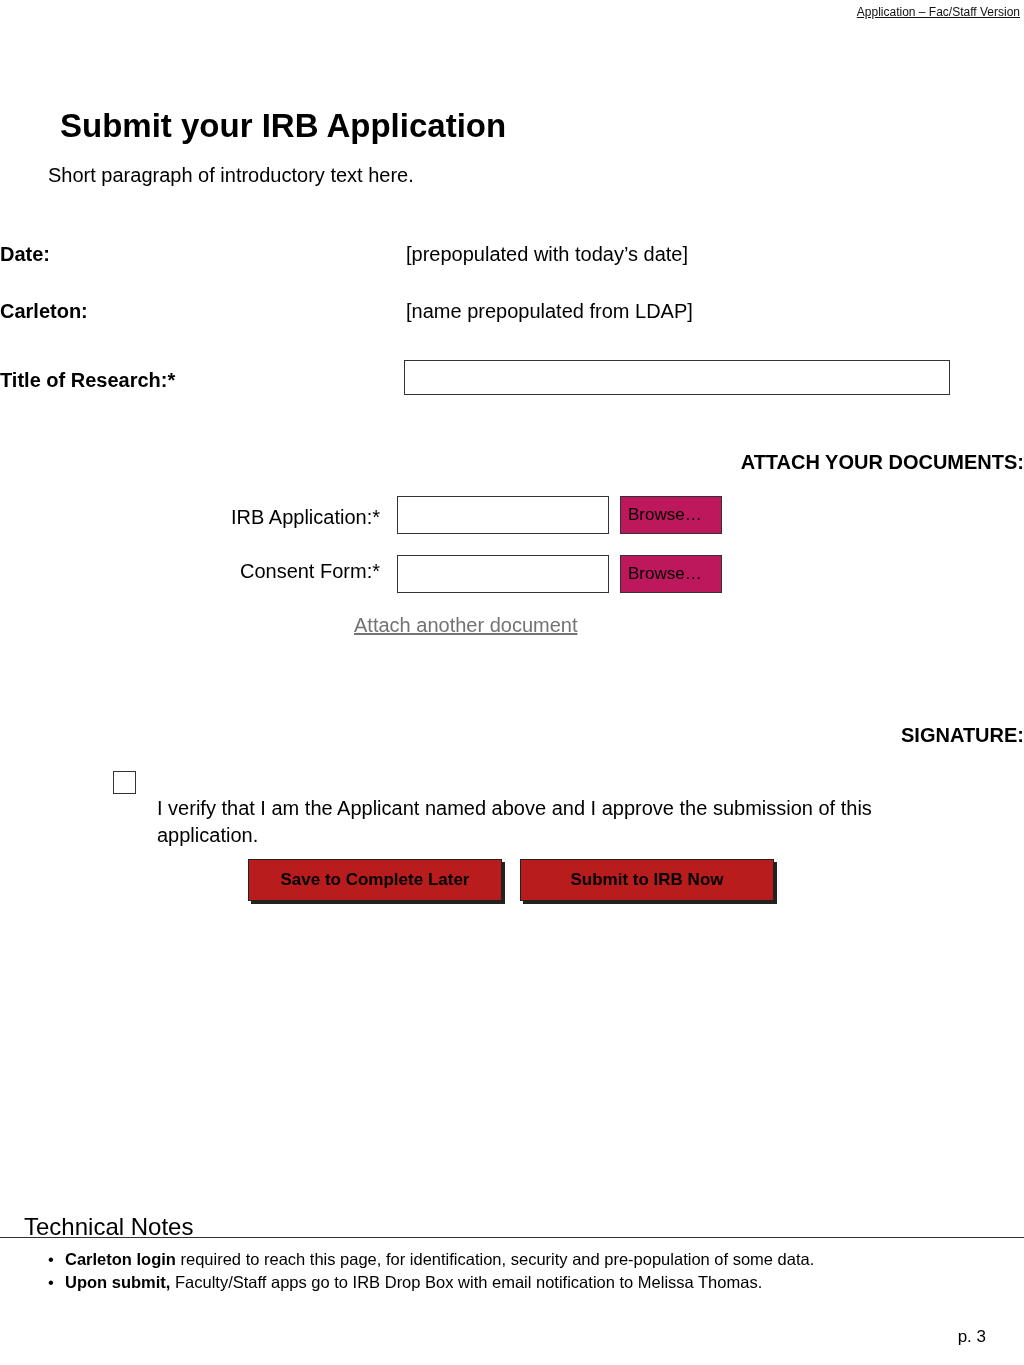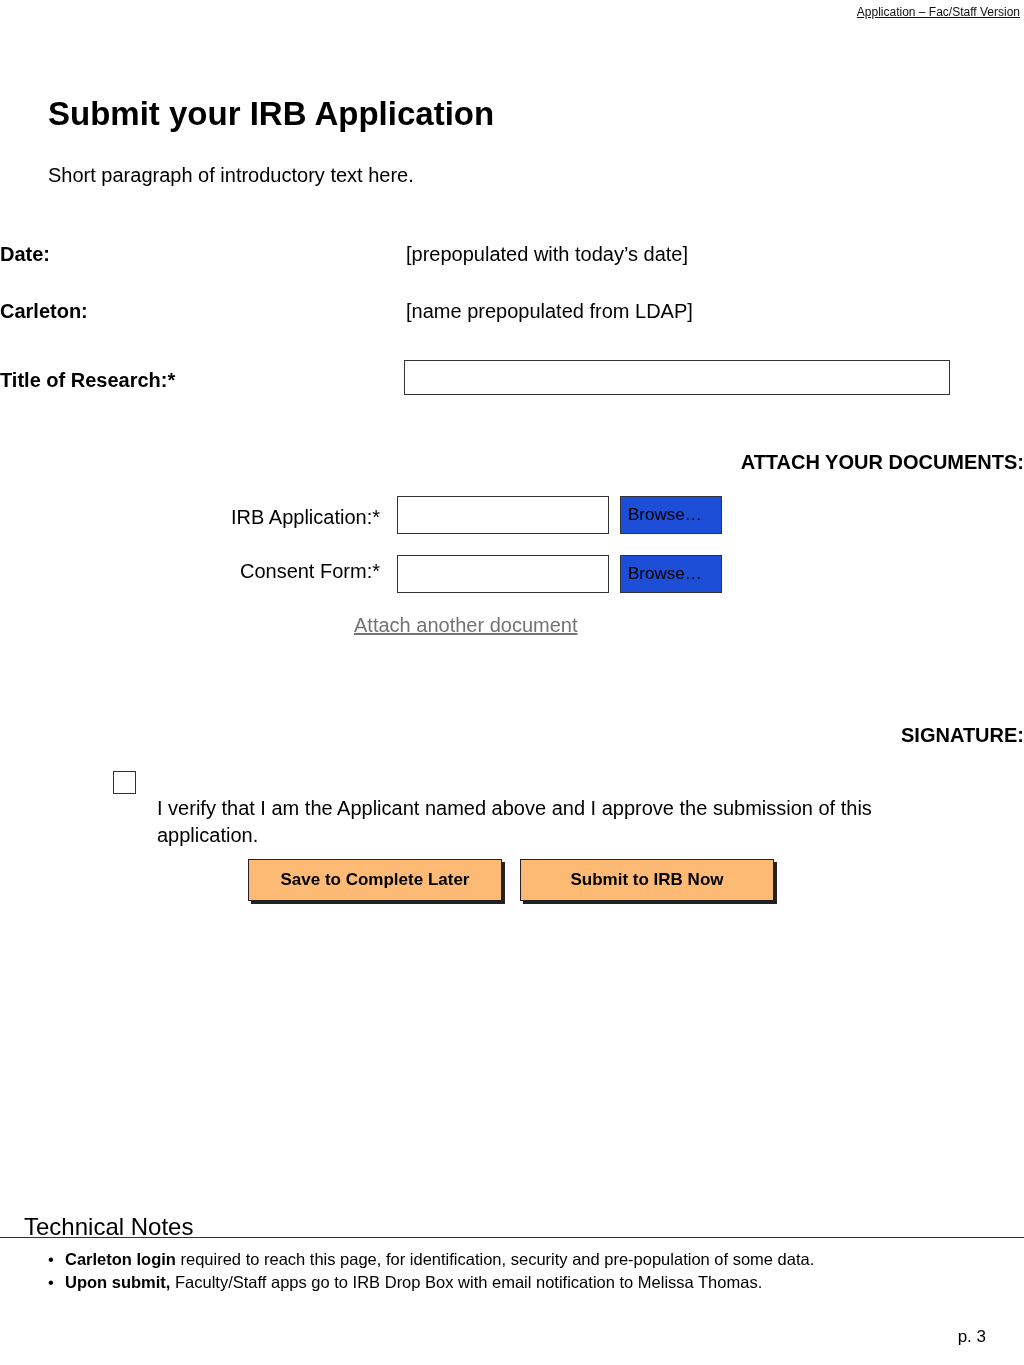--- a/index.html
+++ b/index.html
@@ -5,21 +5,21 @@
     html, body { margin: 0; padding: 0; background: #ffffff; }
     body {
       width: 1024px; height: 1365px; position: relative; overflow: hidden;
       font-family: "Liberation Sans", sans-serif; color: #000;
     }
     .abs { position: absolute; }
     .version-label {
       right: 4px; top: 5px; font-size: 12px; text-decoration: underline; color: #111;
     }
     .page-title {
-      left: 48px; top: 95px; font-size: 33px; font-weight: bold; margin: 0;
+      left: 48px; top: 95px; font-size: 33px; font-weight: bold; margin: 12px;
     }
     .intro { left: 48px; top: 164px; font-size: 20px; }
     .field-label {
       font-size: 20px; font-weight: bold; text-align: left; width: 382px; left: 0;
     }
     .field-value { left: 406px; font-size: 20px; }
     .text-input {
       left: 404px; top: 360px; width: 544px; height: 33px;
       border: 1.5px solid #333; background: #fff; box-sizing: content-box;
       outline: none; padding: 0; font-size: 18px;
@@ -27,36 +27,36 @@
     .section-heading {
       font-size: 20px; font-weight: bold; text-align: right; width: 1024px; left: 0;
     }
     .doc-label { font-size: 20px; text-align: right; width: 380px; left: 0; }
     .file-input {
       left: 397px; width: 210px; height: 36px; border: 1.5px solid #333;
       background: #fff; padding: 0; outline: none;
     }
     .browse-button {
       left: 620px; width: 102px; height: 38px; border: 1.5px solid #333;
-      background: #1d4ed8; font-family: "Liberation Sans", sans-serif; font-size: 17px;
+      background: #be185d; font-family: "Liberation Sans", sans-serif; font-size: 17px;
       text-align: left; padding: 0 0 0 7px; box-sizing: border-box; cursor: pointer;
     }
     .link {
       left: 354px; top: 614px; font-size: 20px; text-decoration: underline; color: #737373; cursor: pointer;
     }
     .checkbox {
       left: 113px; top: 771px; width: 21px; height: 21px; border: 1.5px solid #333;
       background: #fff; box-sizing: content-box;
     }
     .verify-text {
       left: 157px; top: 771px; width: 760px; font-size: 20px; line-height: 27px; margin-top: 24px;
     }
     .action-button {
       top: 859px; width: 254px; height: 42px; border: 1.5px solid #222;
-      background: #fdba74; box-shadow: 3px 3px 0 #222; font-family: "Liberation Sans", sans-serif;
+      background: #b91c1c; box-shadow: 3px 3px 0 #222; font-family: "Liberation Sans", sans-serif;
       font-size: 17px; font-weight: bold; box-sizing: border-box; cursor: pointer;
     }
     .notes-title { left: 24px; top: 1213px; font-size: 24px; }
     .notes-rule { left: 0; top: 1237px; width: 1024px; height: 0; border-top: 1.5px solid #333; }
     .notes-list { left: 48px; top: 1248px; margin: 0; padding: 0; list-style: none; font-size: 16.5px; }
     .notes-list li { line-height: 23px; position: relative; padding-left: 17px; }
     .bullet { position: absolute; left: 0; top: 0; }
     .page-number { right: 38px; top: 1327px; font-size: 17px; }
   </style>
 </head>

